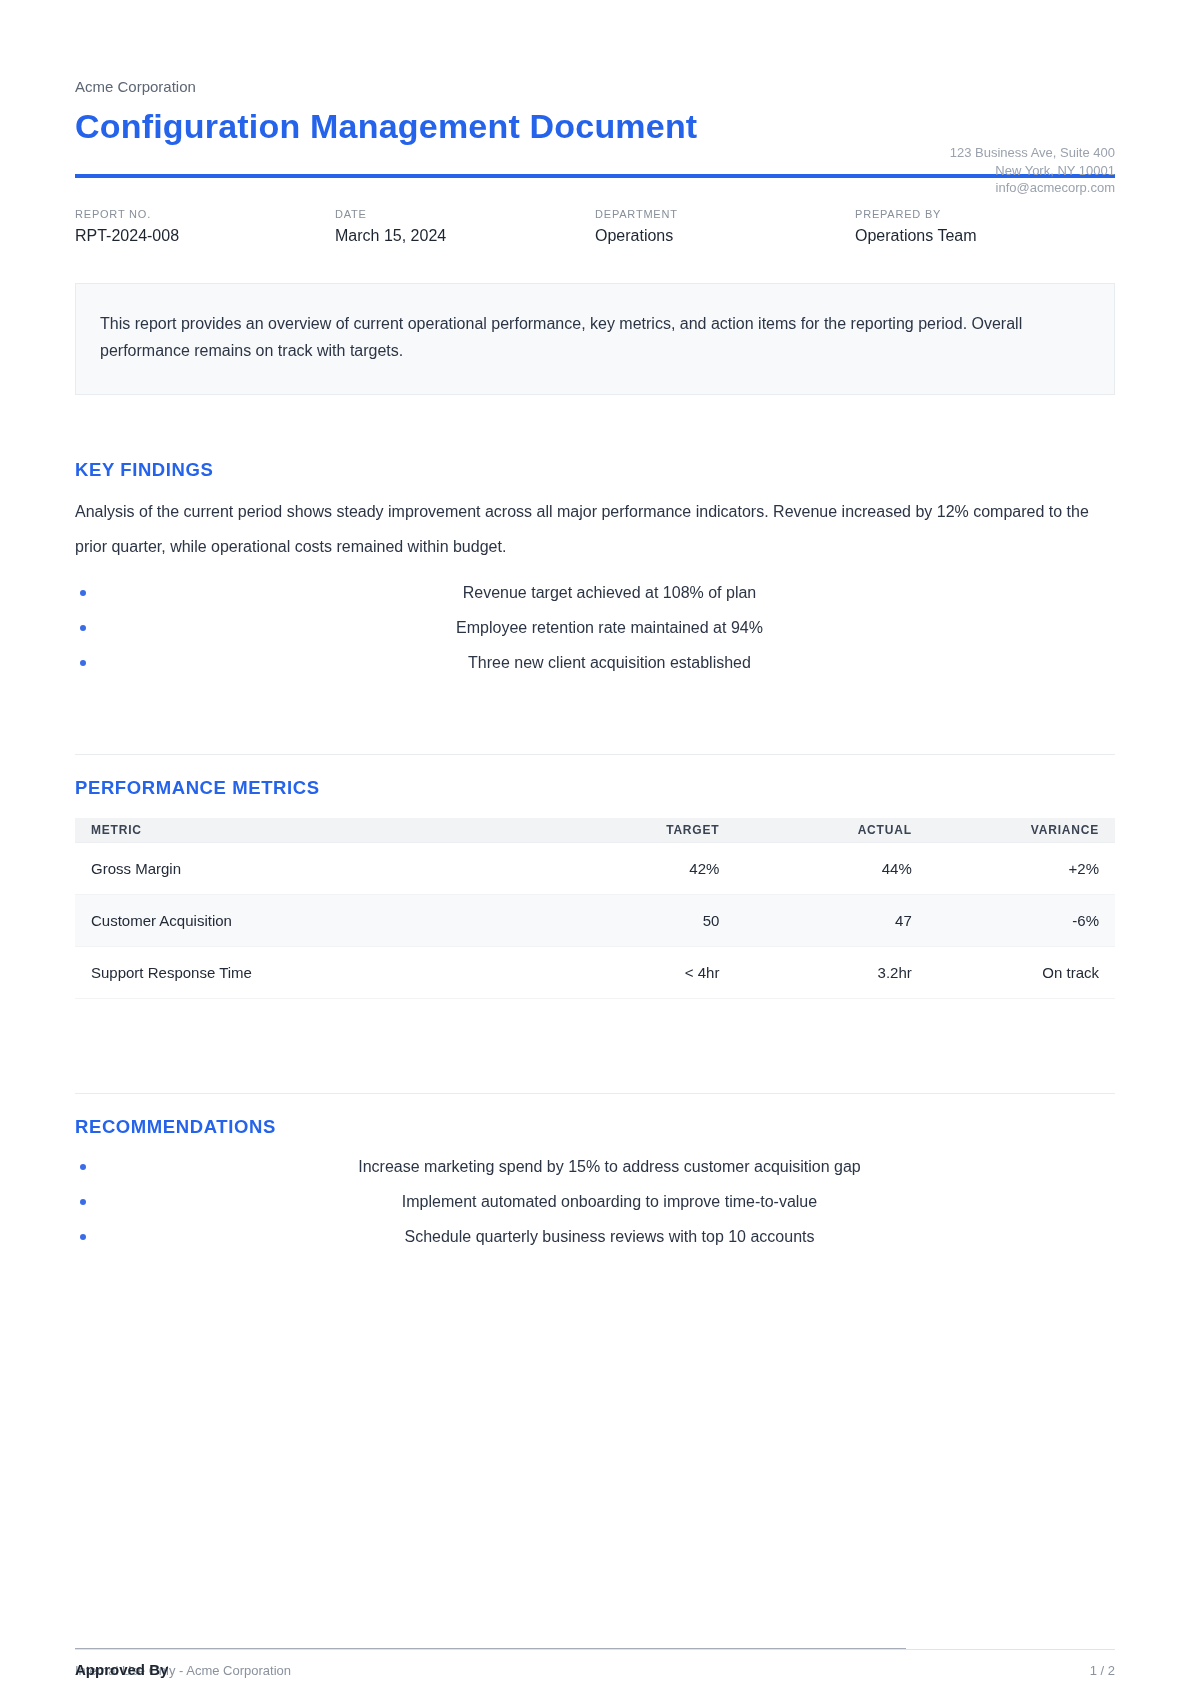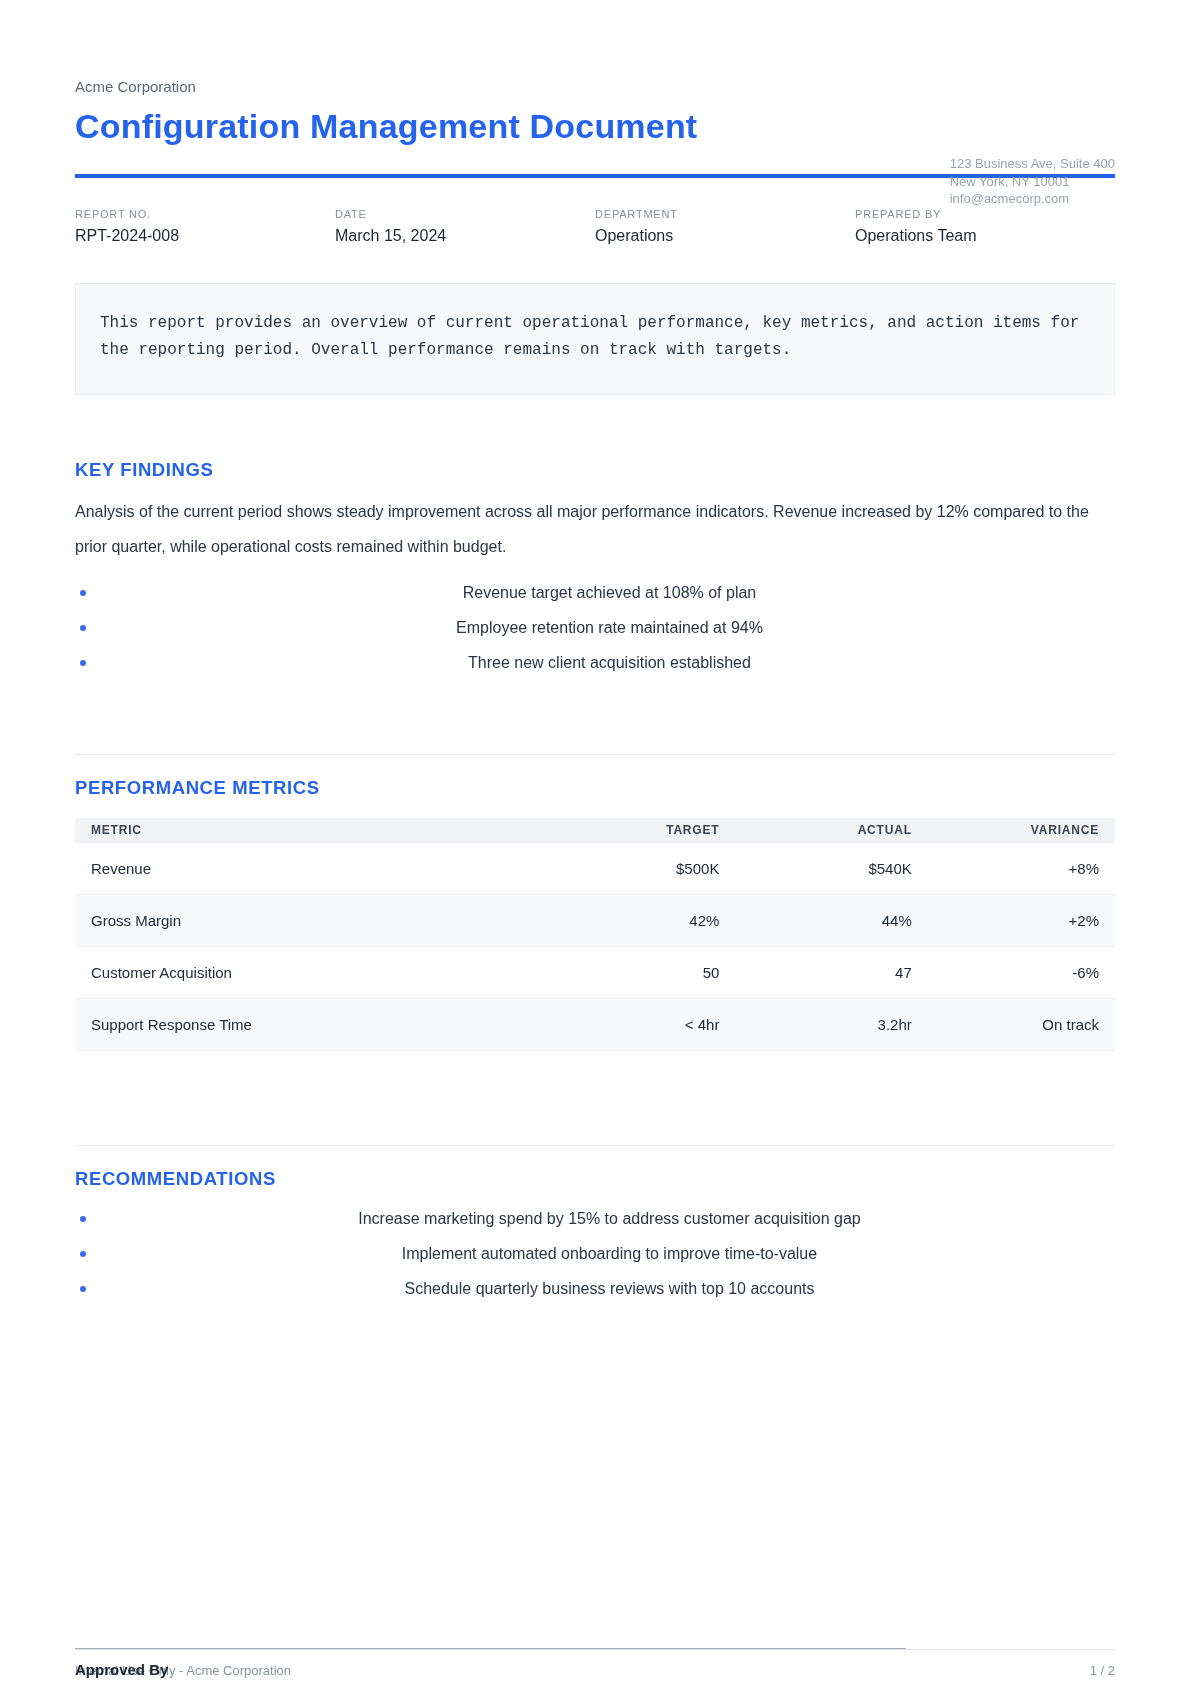--- a/index.html
+++ b/index.html
@@ -10,34 +10,33 @@
     color: #273142;
     position: relative;
     overflow: hidden;
   }
   .page { position: relative; width: 1190px; height: 1683px; background: #fff; }
   .content { padding: 0 75px; }
 
   
   .company { margin-top: 78px; font-size: 15px; color: #5d6673; }
   .doc-title { margin-top: 11px; font-size: 34px; line-height: 41px; font-weight: 700; color: #2563eb; letter-spacing: 0.2px; }
-  .address { position: absolute; top: 77px; right: 75px; font-size: 13px; line-height: 17.5px; color: #9aa2ad; }
+  .address { position: absolute; top: 66px; right: 75px; text-align: right; font-size: 13px; line-height: 17.5px; color: #9aa2ad; }
   .accent-rule { margin-top: 27px; height: 4px; background: #2563eb; }
 
   
   .meta-grid { display: grid; grid-template-columns: repeat(4, 1fr); margin-top: 30px; }
   .meta-label { font-size: 11px; letter-spacing: 0.8px; color: #878f9a; text-transform: uppercase; }
   .meta-value { margin-top: 7px; font-size: 16px; color: #1d2531; }
 
   
   .summary-box {
     margin-top: 38px; background: #f8f9fa; border: 1px solid #e9ecef;
     padding: 26px 24px; font-size: 16px; line-height: 27px; color: #2c3545;
     min-height: 112px;
-    font-family: Liberation Mono, monospace;
   }
 
   
   .section-heading { font-size: 18.5px; font-weight: 700; color: #2563eb; letter-spacing: 0.6px; }
   .sec-key-findings { margin-top: 64px; }
   .body-par { margin-top: 13px; font-size: 16px; line-height: 35px; color: #2c3545; }
   ul.bullets { list-style: none; margin-top: 19px; }
   ul.bullets li { position: relative; padding-left: 29px; margin-bottom: 16px; font-size: 16px; line-height: 19px; color: #2c3545; text-align: center; }
   ul.bullets li::before {
     content: ""; position: absolute; left: 5px; top: 7px;
@@ -134,26 +133,20 @@
         <thead>
           <tr>
             <th>METRIC</th>
             <th class="num">TARGET</th>
             <th class="num">ACTUAL</th>
             <th class="num">VARIANCE</th>
           </tr>
         </thead>
         <tbody>
           <tr>
-            <td>Revenue</td>
-            <td class="num">$500K</td>
-            <td class="num">$540K</td>
-            <td class="num">+8%</td>
-          </tr>
-          <tr>
             <td>Gross Margin</td>
             <td class="num">42%</td>
             <td class="num">44%</td>
             <td class="num">+2%</td>
           </tr>
           <tr>
             <td>Customer Acquisition</td>
             <td class="num">50</td>
             <td class="num">47</td>
             <td class="num">-6%</td>

